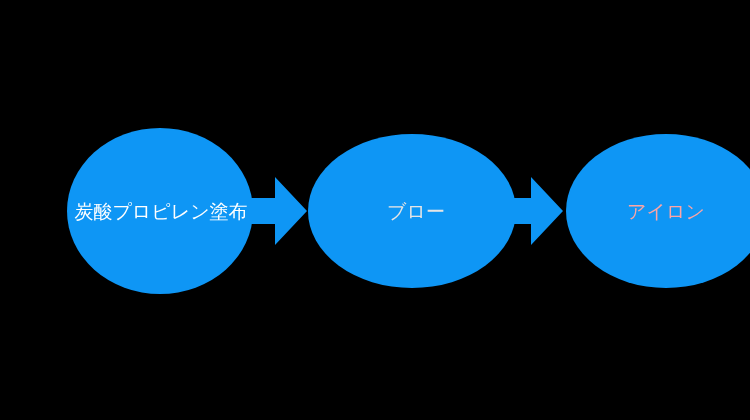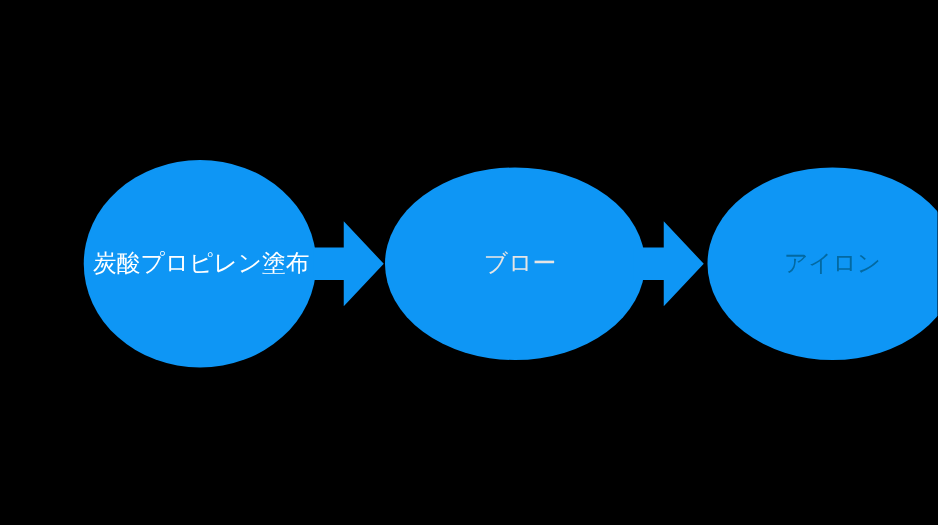--- a/index.html
+++ b/index.html
@@ -52,15 +52,15 @@
 
     <polygon points="213,198 237,198 237,177 269,211 237,245 237,224 213,224" fill="#0e96f5"></polygon>
 
     <polygon points="469,198 493,198 493,177 525,211 493,245 493,224 469,224" fill="#0e96f5"></polygon>
   </svg>
 
   <div class="node-label" style="left: 123px; top: 211px; color: rgb(255, 255, 255);">炭酸プロピレン塗布</div>
 
   <div class="node-label" style="left: 378px; top: 211px; color: #e5e5e5;">ブロー</div>
 
-  <div class="node-label" style="left: 628px; top: 211px; color: #0369a1;">アイロン</div>
+  <div class="node-label" style="left: 628px; top: 211px; color: #fca5a5;">アイロン</div>
 
 </div>
 
 </body></html>

